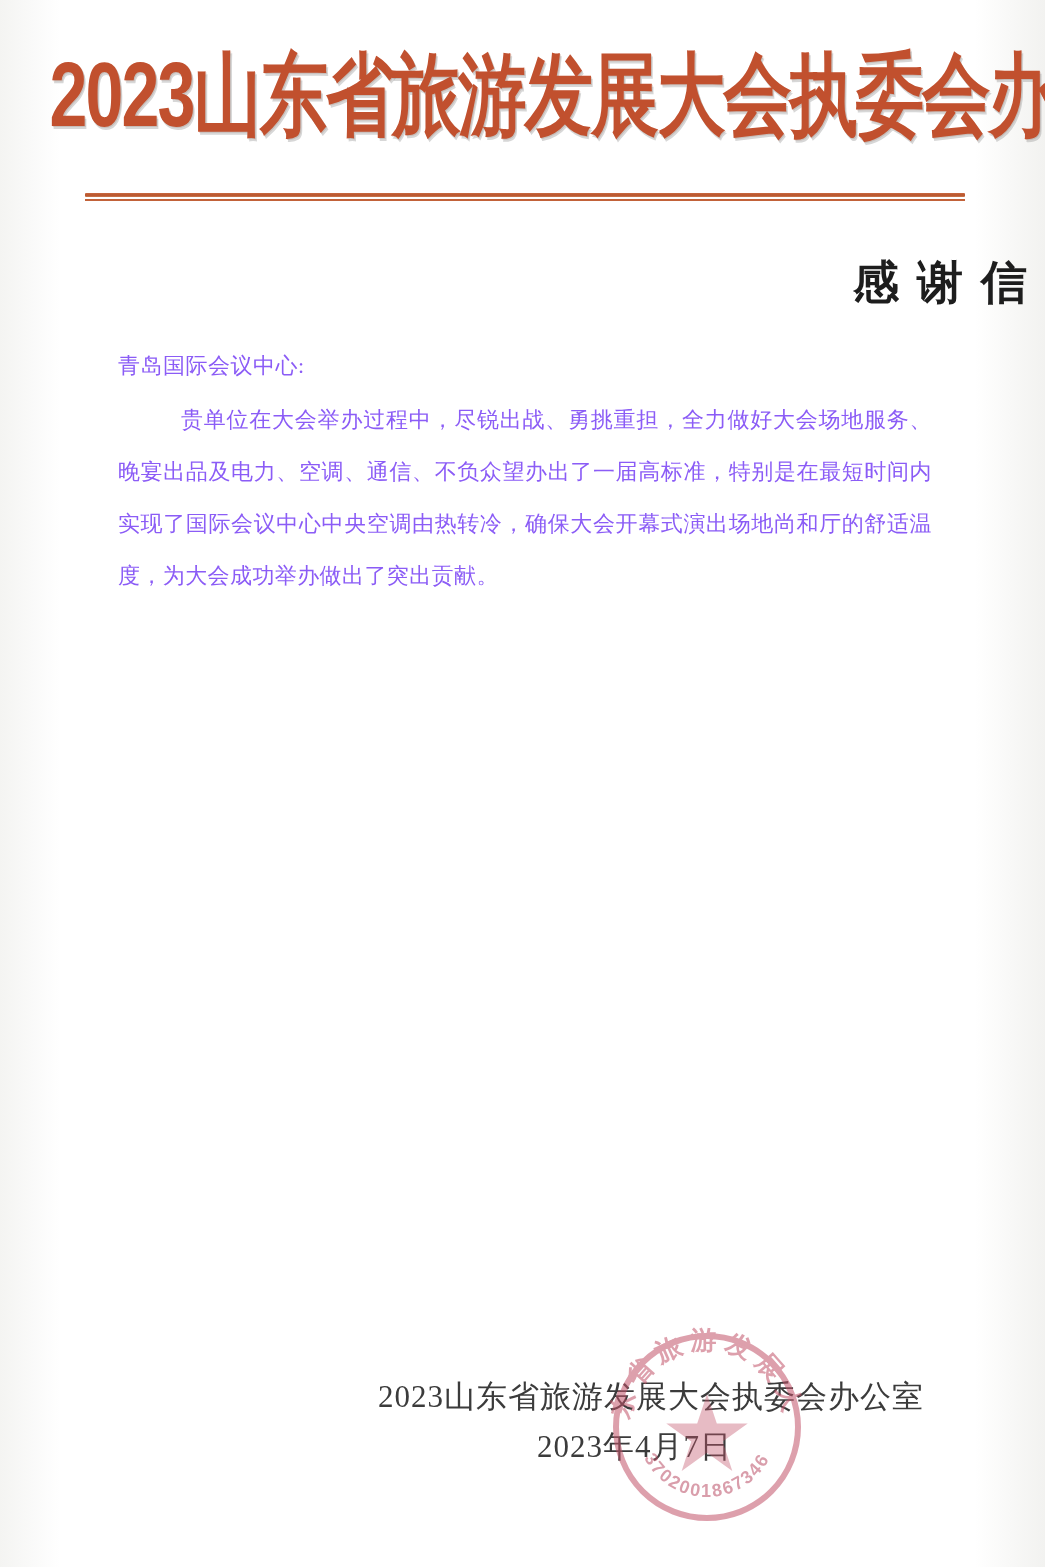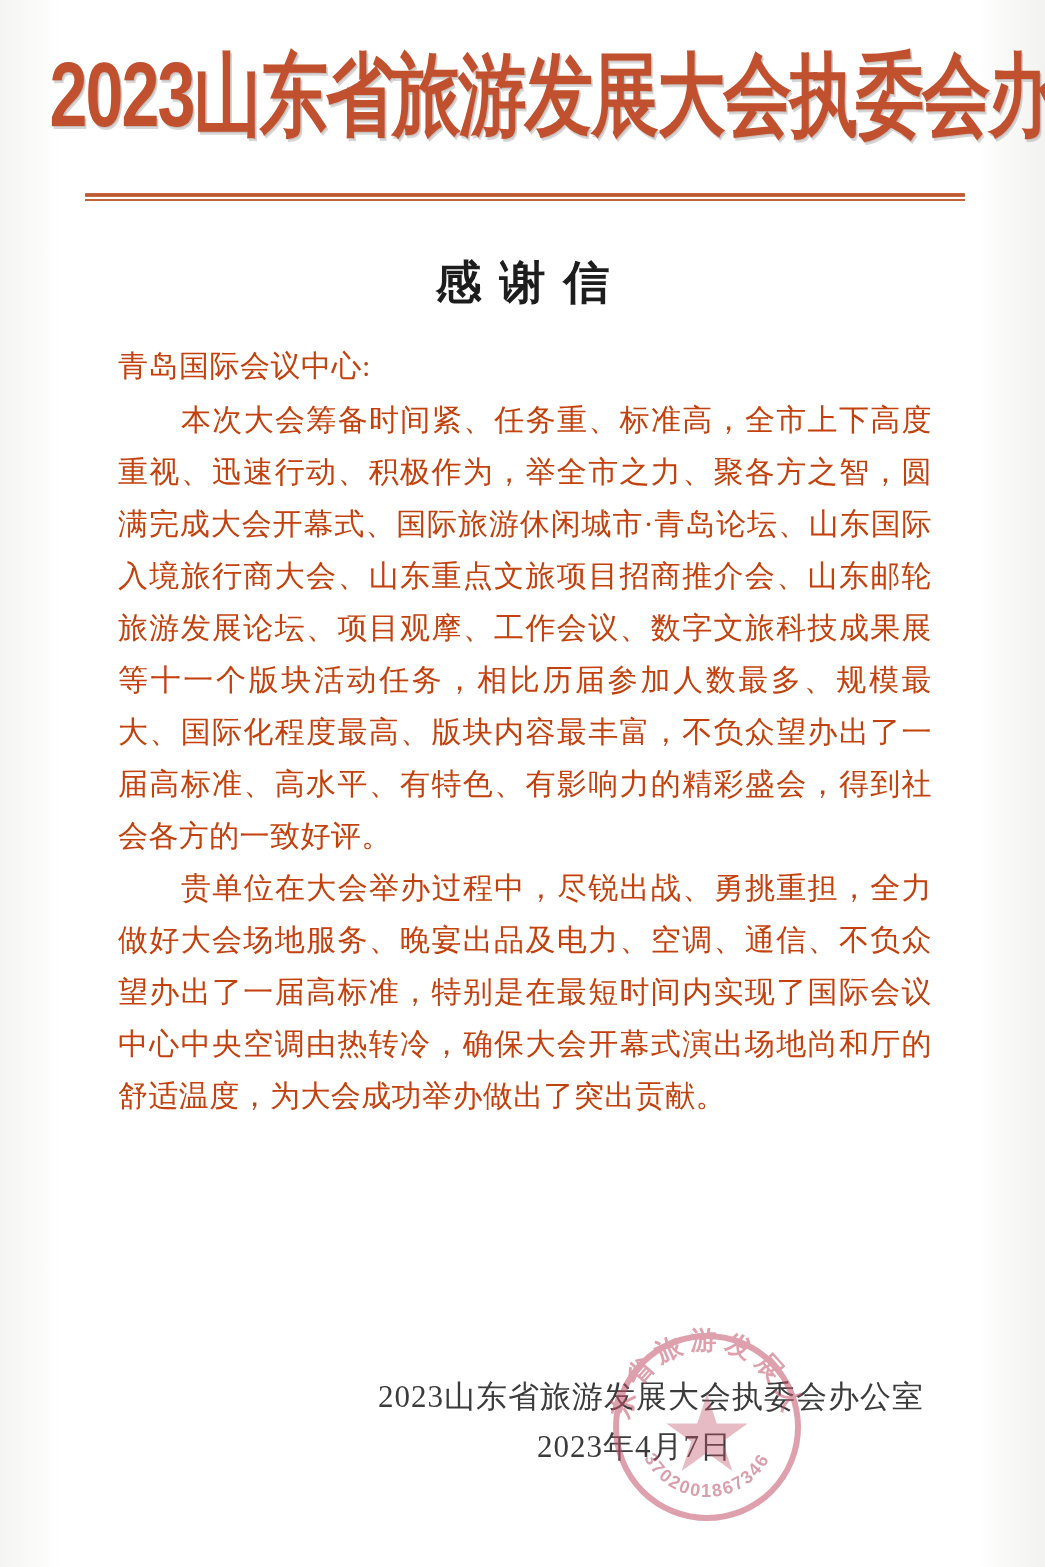--- a/index.html
+++ b/index.html
@@ -69,37 +69,37 @@
     height: 2px;
     background: #C26239;
   }
 
   
   .doc-title {
     position: absolute;
     left: 0;
     top: 252px;
     width: 1045px;
-    text-align: center;
+    text-align: right;
     font-family: "Liberation Sans", "DejaVu Sans", sans-serif;
     font-weight: 700;
     font-size: 46px;
     letter-spacing: 18px;
     text-indent: 18px;
     color: #1d1d1d;
   }
 
   
   .body-block {
     position: absolute;
     left: 118px;
     top: 340px;
     width: 814px;
-    color: #c2410c;
-    font-size: 30px;
+    color: #8b5cf6;
+    font-size: 22px;
     line-height: 52px;
   }
   .salutation {
     margin: 0 0 2px 0;
     letter-spacing: 0.5px;
   }
   .para {
     margin: 0;
     text-align: justify;
     text-justify: inter-character;
@@ -147,21 +147,20 @@
   <div class="rule-wrap">
     <div class="rule-thick"></div>
     <div class="rule-gap"></div>
     <div class="rule-thin"></div>
   </div>
 
   <div class="doc-title">感谢信</div>
 
   <div class="body-block">
     <p class="salutation">青岛国际会议中心:</p>
-    <p class="para">本次大会筹备时间紧、任务重、标准高，全市上下高度重视、迅速行动、积极作为，举全市之力、聚各方之智，圆满完成大会开幕式、国际旅游休闲城市·青岛论坛、山东国际入境旅行商大会、山东重点文旅项目招商推介会、山东邮轮旅游发展论坛、项目观摩、工作会议、数字文旅科技成果展等十一个版块活动任务，相比历届参加人数最多、规模最大、国际化程度最高、版块内容最丰富，不负众望办出了一届高标准、高水平、有特色、有影响力的精彩盛会，得到社会各方的一致好评。</p>
     <p class="para">贵单位在大会举办过程中，尽锐出战、勇挑重担，全力做好大会场地服务、晚宴出品及电力、空调、通信、不负众望办出了一届高标准，特别是在最短时间内实现了国际会议中心中央空调由热转冷，确保大会开幕式演出场地尚和厅的舒适温度，为大会成功举办做出了突出贡献。</p>
   </div>
 
   <div class="signature">
     <div class="sig-org">2023山东省旅游发展大会执委会办公室</div>
     <div class="sig-date">2023年4月7日</div>
   </div>
 
   <div class="seal">
     <svg viewBox="0 0 218 218" xmlns="http://www.w3.org/2000/svg">

